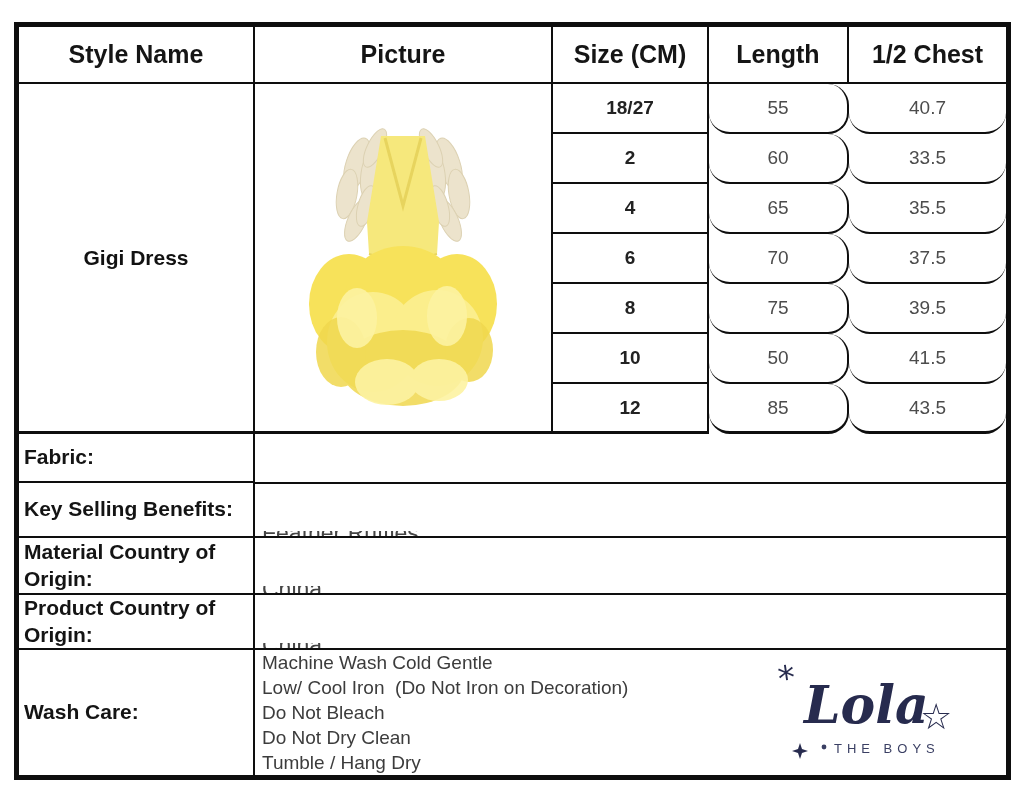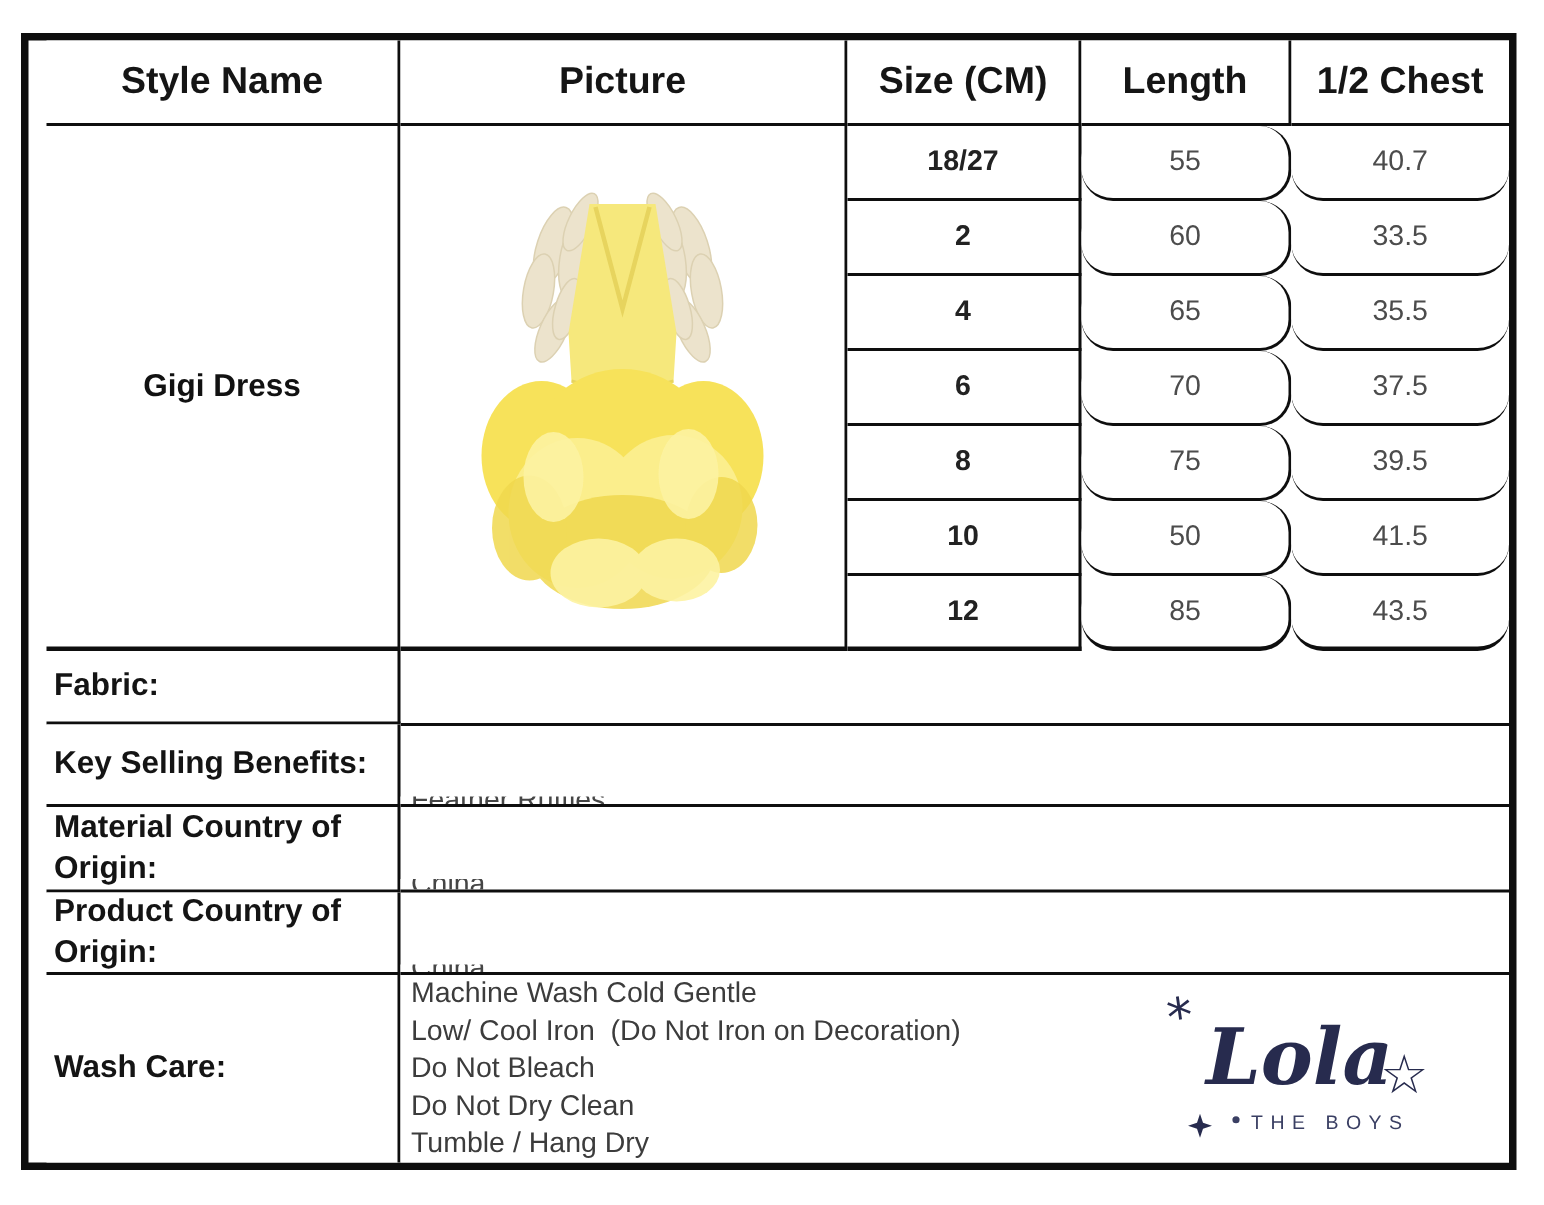--- a/index.html
+++ b/index.html
@@ -7,41 +7,40 @@
               font-family:"Liberation Sans", sans-serif; color:#111; overflow:hidden; }
 
   .page { position:relative; width:1029px; height:803px; background:#ffffff; }
 
   .sheet {
     position:absolute; left:14px; top:22px; width:997px; height:758px;
     background:#fff; border:5px solid #0e0e0e;
     display:grid;
     grid-template-columns:236px 298px 156px 140px 1fr;
     grid-template-rows:57px repeat(7, 50px) 49px 55px 57px 55px 1fr;
-    padding-left:12px;
   }
 
   .cell { border-right:2px solid #0e0e0e; border-bottom:2px solid #0e0e0e;
           display:flex; align-items:center; justify-content:center;
           background:#fff; overflow:hidden; }
   .no-r { border-right:none; }
   .thick-b { border-bottom:3px solid #0e0e0e; }
 
   .hdr { font-weight:bold; font-size:25px; color:#151515; }
 
   .style-cell { grid-column:1; grid-row:2 / 9; font-weight:bold; font-size:21px; }
   .pic-cell   { grid-column:2; grid-row:2 / 9; }
 
   .size-val  { font-weight:bold; font-size:19px; color:#222; }
   .num-val   { font-size:19px; color:#4c4c4c;border-radius:21px; }
 
   .d-label { justify-content:flex-start; text-align:left; padding:2px 4px 2px 5px;
              font-weight:bold; font-size:21px; line-height:1.25; color:#141414; }
   .d-value { grid-column:2 / 6; justify-content:flex-start; padding-left:7px;
-             font-size:19px; color:#454545; border-right:none;margin-top:48px; }
+             font-size:23px; color:#454545; border-right:none;margin-top:48px; }
 
   .wash-label { grid-row:13; border-bottom:none; }
   .wash-value { grid-row:13; grid-column:2 / 6; border-bottom:none; border-right:none;
                 position:relative; display:block; padding:0 0 0 7px; }
   .wash-line  { font-size:19px; line-height:25px; color:#3c3c3c; white-space:pre-wrap; }
 
   .logo-wrap { position:absolute; right:34px; top:50%; transform:translateY(-50%); }
 
   .dress-wrap { display:flex; align-items:center; justify-content:center; }
 </style>

